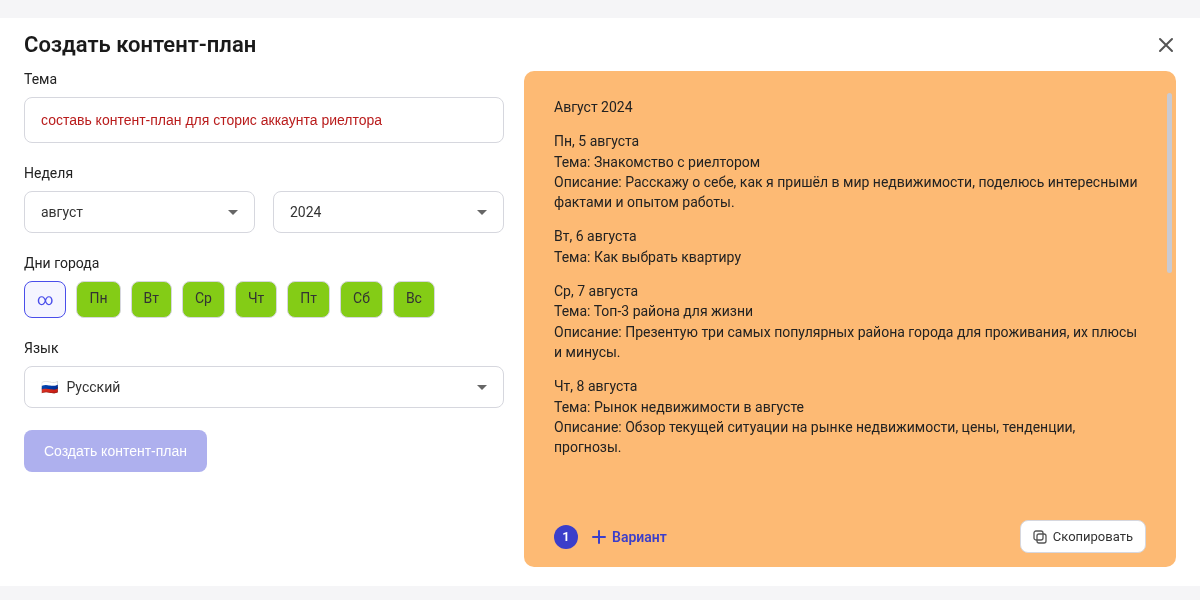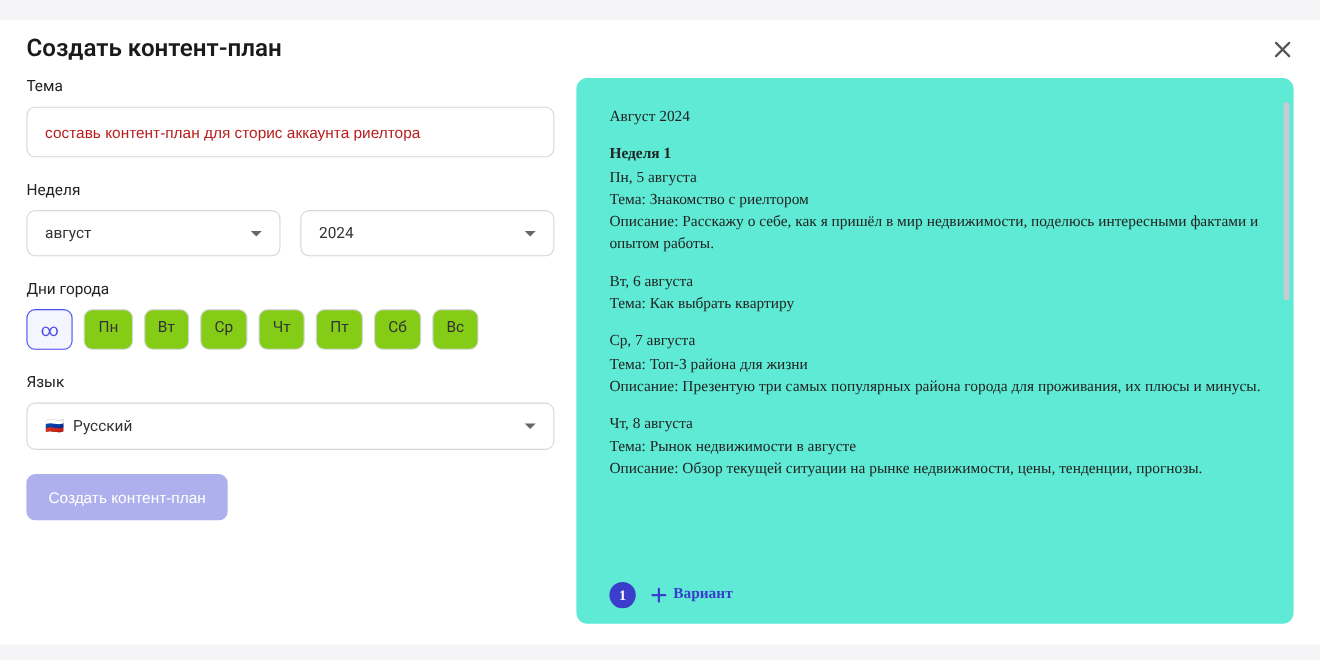--- a/index.html
+++ b/index.html
@@ -41,28 +41,27 @@
 .content-row {
   display: flex;
   gap: 20px;
 }
 .left-col {
   width: 480px;
   flex-shrink: 0;
 }
 .right-col {
   flex: 1;
-  background: #5eead4;
+  background: #fdba74;
   border-radius: 10px;
   padding: 26px 30px 14px 30px;
   height: 496px;
   display: flex;
   flex-direction: column;
   position: relative;
-  font-family: Liberation Serif, serif;
 }
 .field-label {
   font-size: 14px;
   color: #222;
   margin-bottom: 10px;
 }
 .text-input {
   width: 100%;
   border: 1px solid #d6d7de;
   border-radius: 8px;
@@ -256,21 +255,20 @@
         </div>
       </div>
 
       <button class="primary-btn">Создать контент-план</button>
     </div>
 
     <div class="right-col">
       <div class="scroll-indicator"></div>
       <div class="output-text">
         <div class="output-header">Август 2024</div>
-        <div class="week-title">Неделя 1</div>
         <div id="entries">
             <div class="entry">
               <div>Пн, 5 августа</div>
               <div>Тема: Знакомство с риелтором</div>
               <div>Описание: Расскажу о себе, как я пришёл в мир недвижимости, поделюсь интересными фактами и опытом работы.</div>
             </div>
             <div class="entry">
               <div>Вт, 6 августа</div>
               <div>Тема: Как выбрать квартиру</div>
             </div>
@@ -289,18 +287,25 @@
       <div class="footer-row">
         <div class="footer-left">
           <div class="variant-badge">1</div>
           <div class="add-variant">
             <svg width="14" height="14" viewBox="0 0 14 14">
                 <path d="M7 1 V13 M1 7 H13" stroke="#3b3eca" stroke-width="2" stroke-linecap="round"></path>
               </svg>
             <span>Вариант</span>
           </div>
         </div>
+        <div class="copy-btn">
+          <svg width="14" height="14" viewBox="0 0 14 14">
+              <rect x="4" y="4" width="9" height="9" rx="2" fill="none" stroke="#555" stroke-width="1.3"></rect>
+              <rect x="1" y="1" width="9" height="9" rx="2" fill="none" stroke="#555" stroke-width="1.3"></rect>
+            </svg>
+          <span>Скопировать</span>
+        </div>
       </div>
     </div>
   </div>
 </div>
 
 <div class="bottombar"></div>
 
 </body></html>

